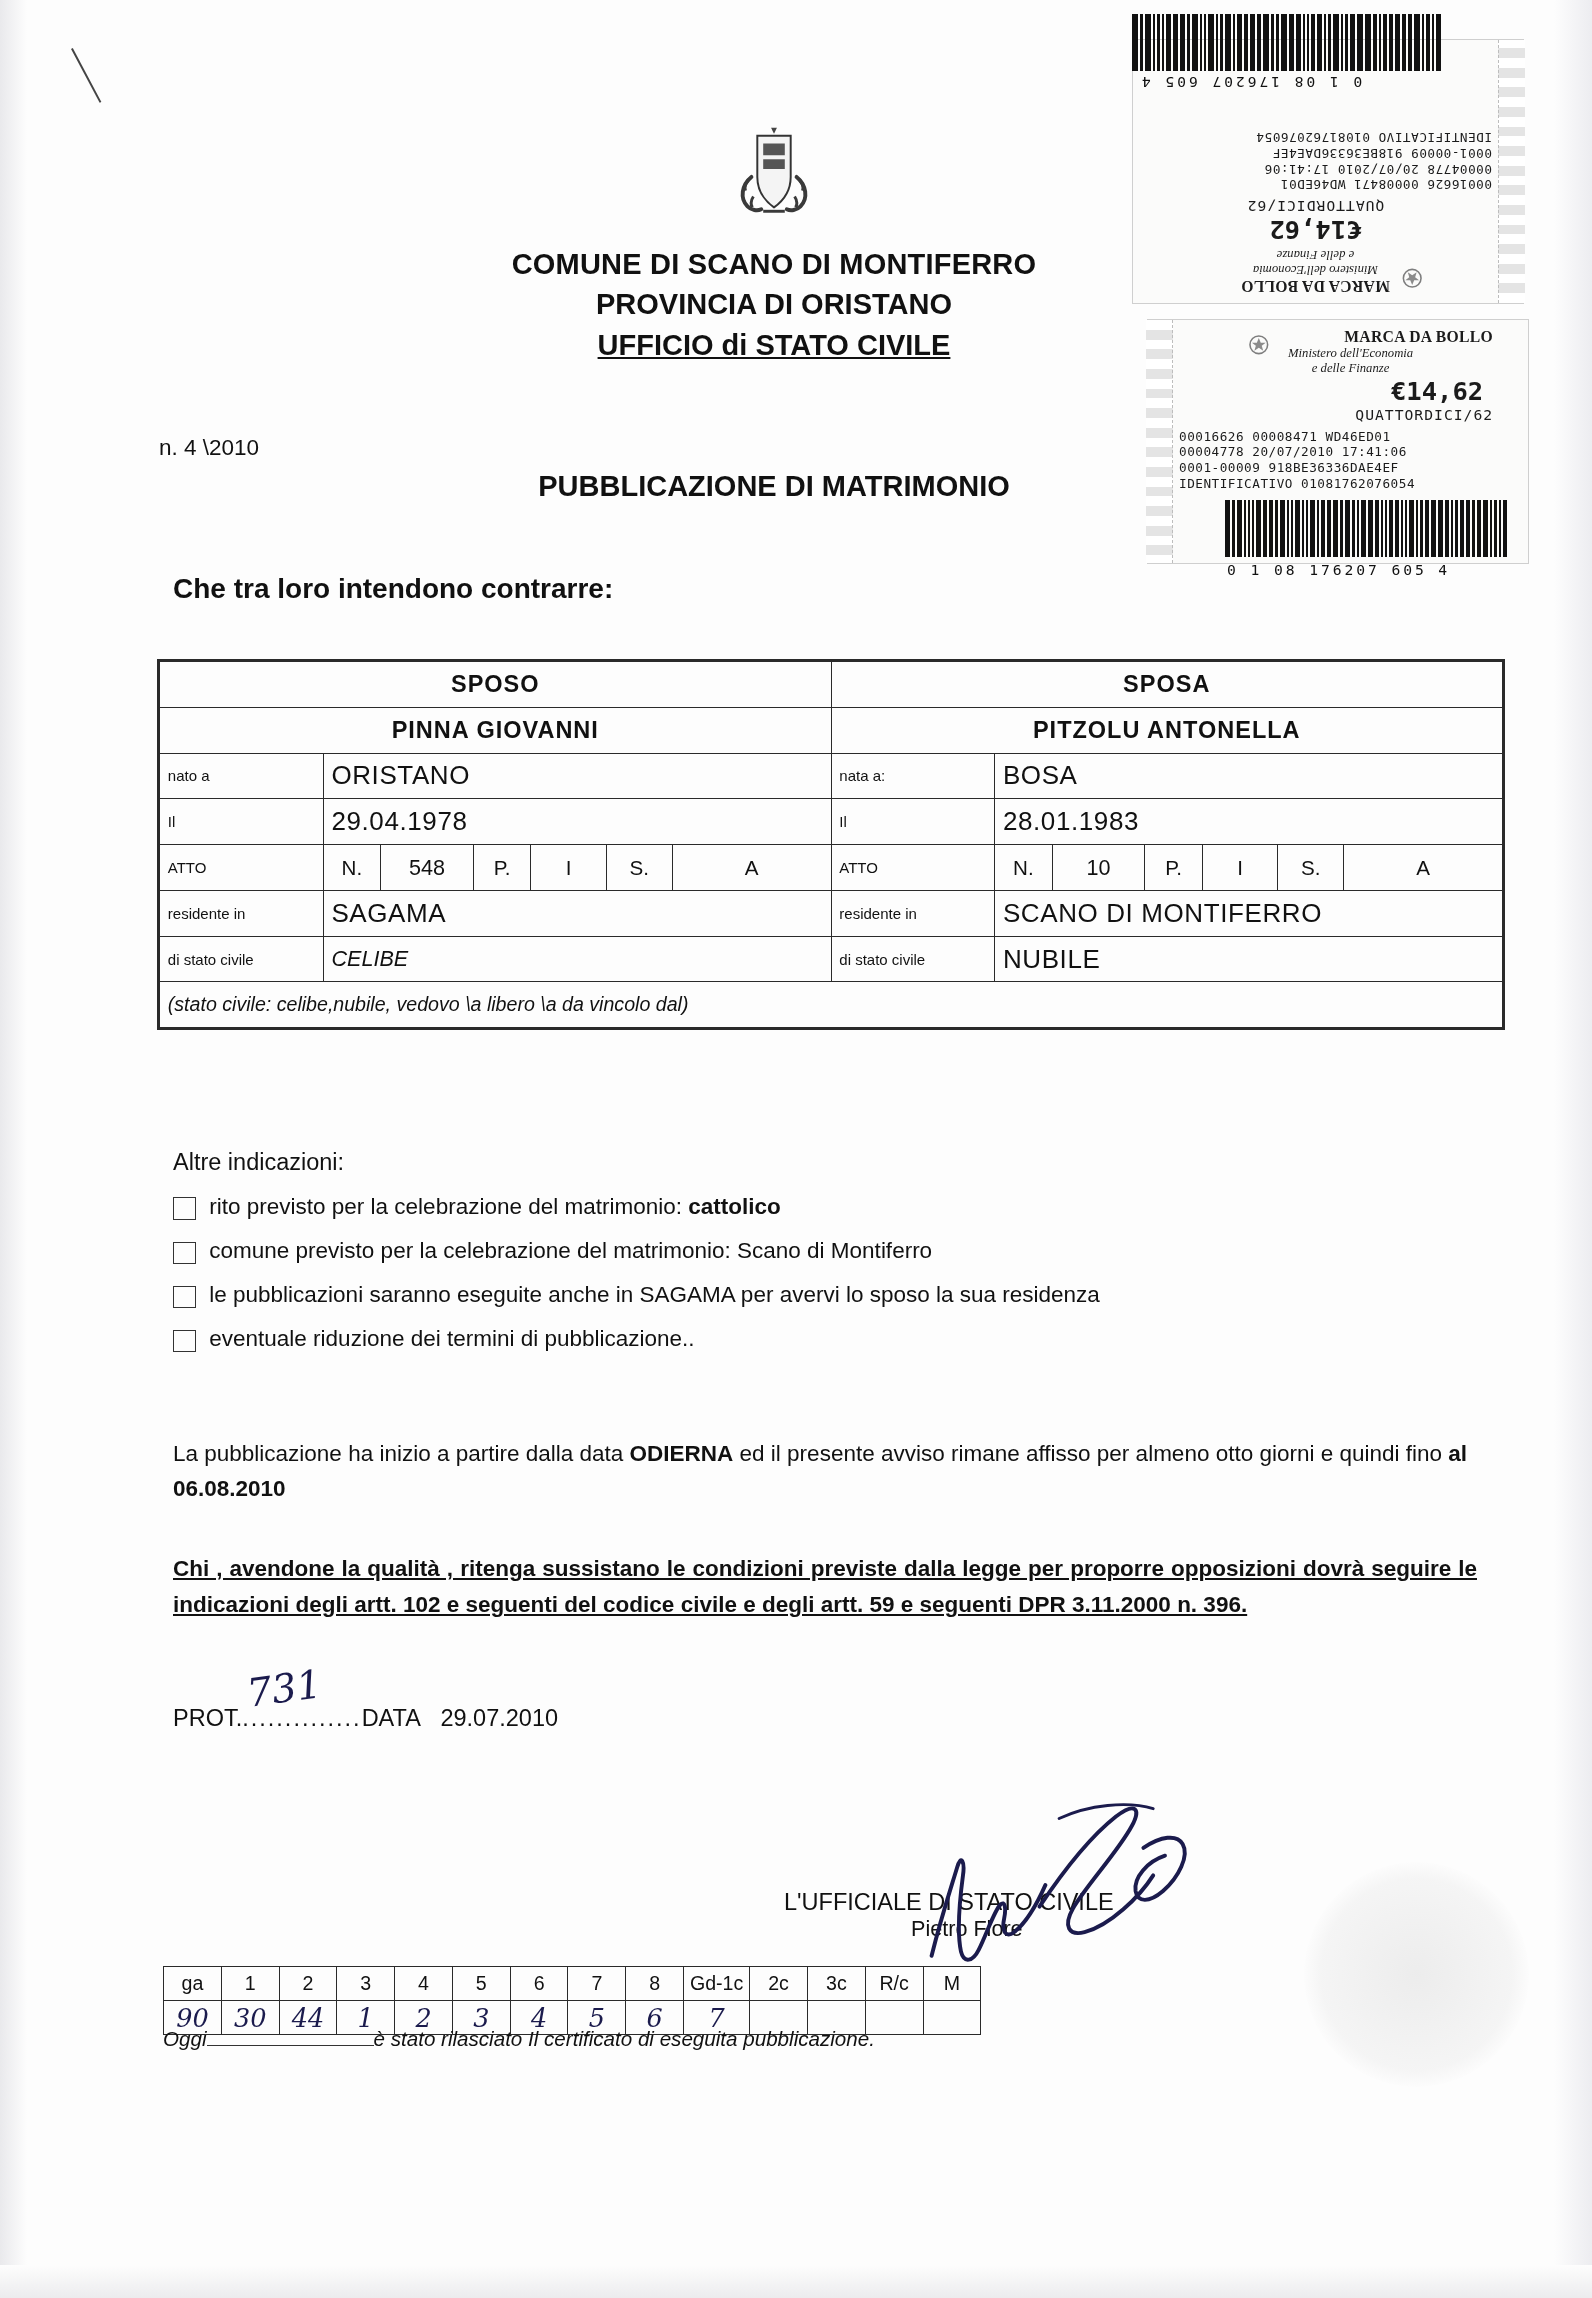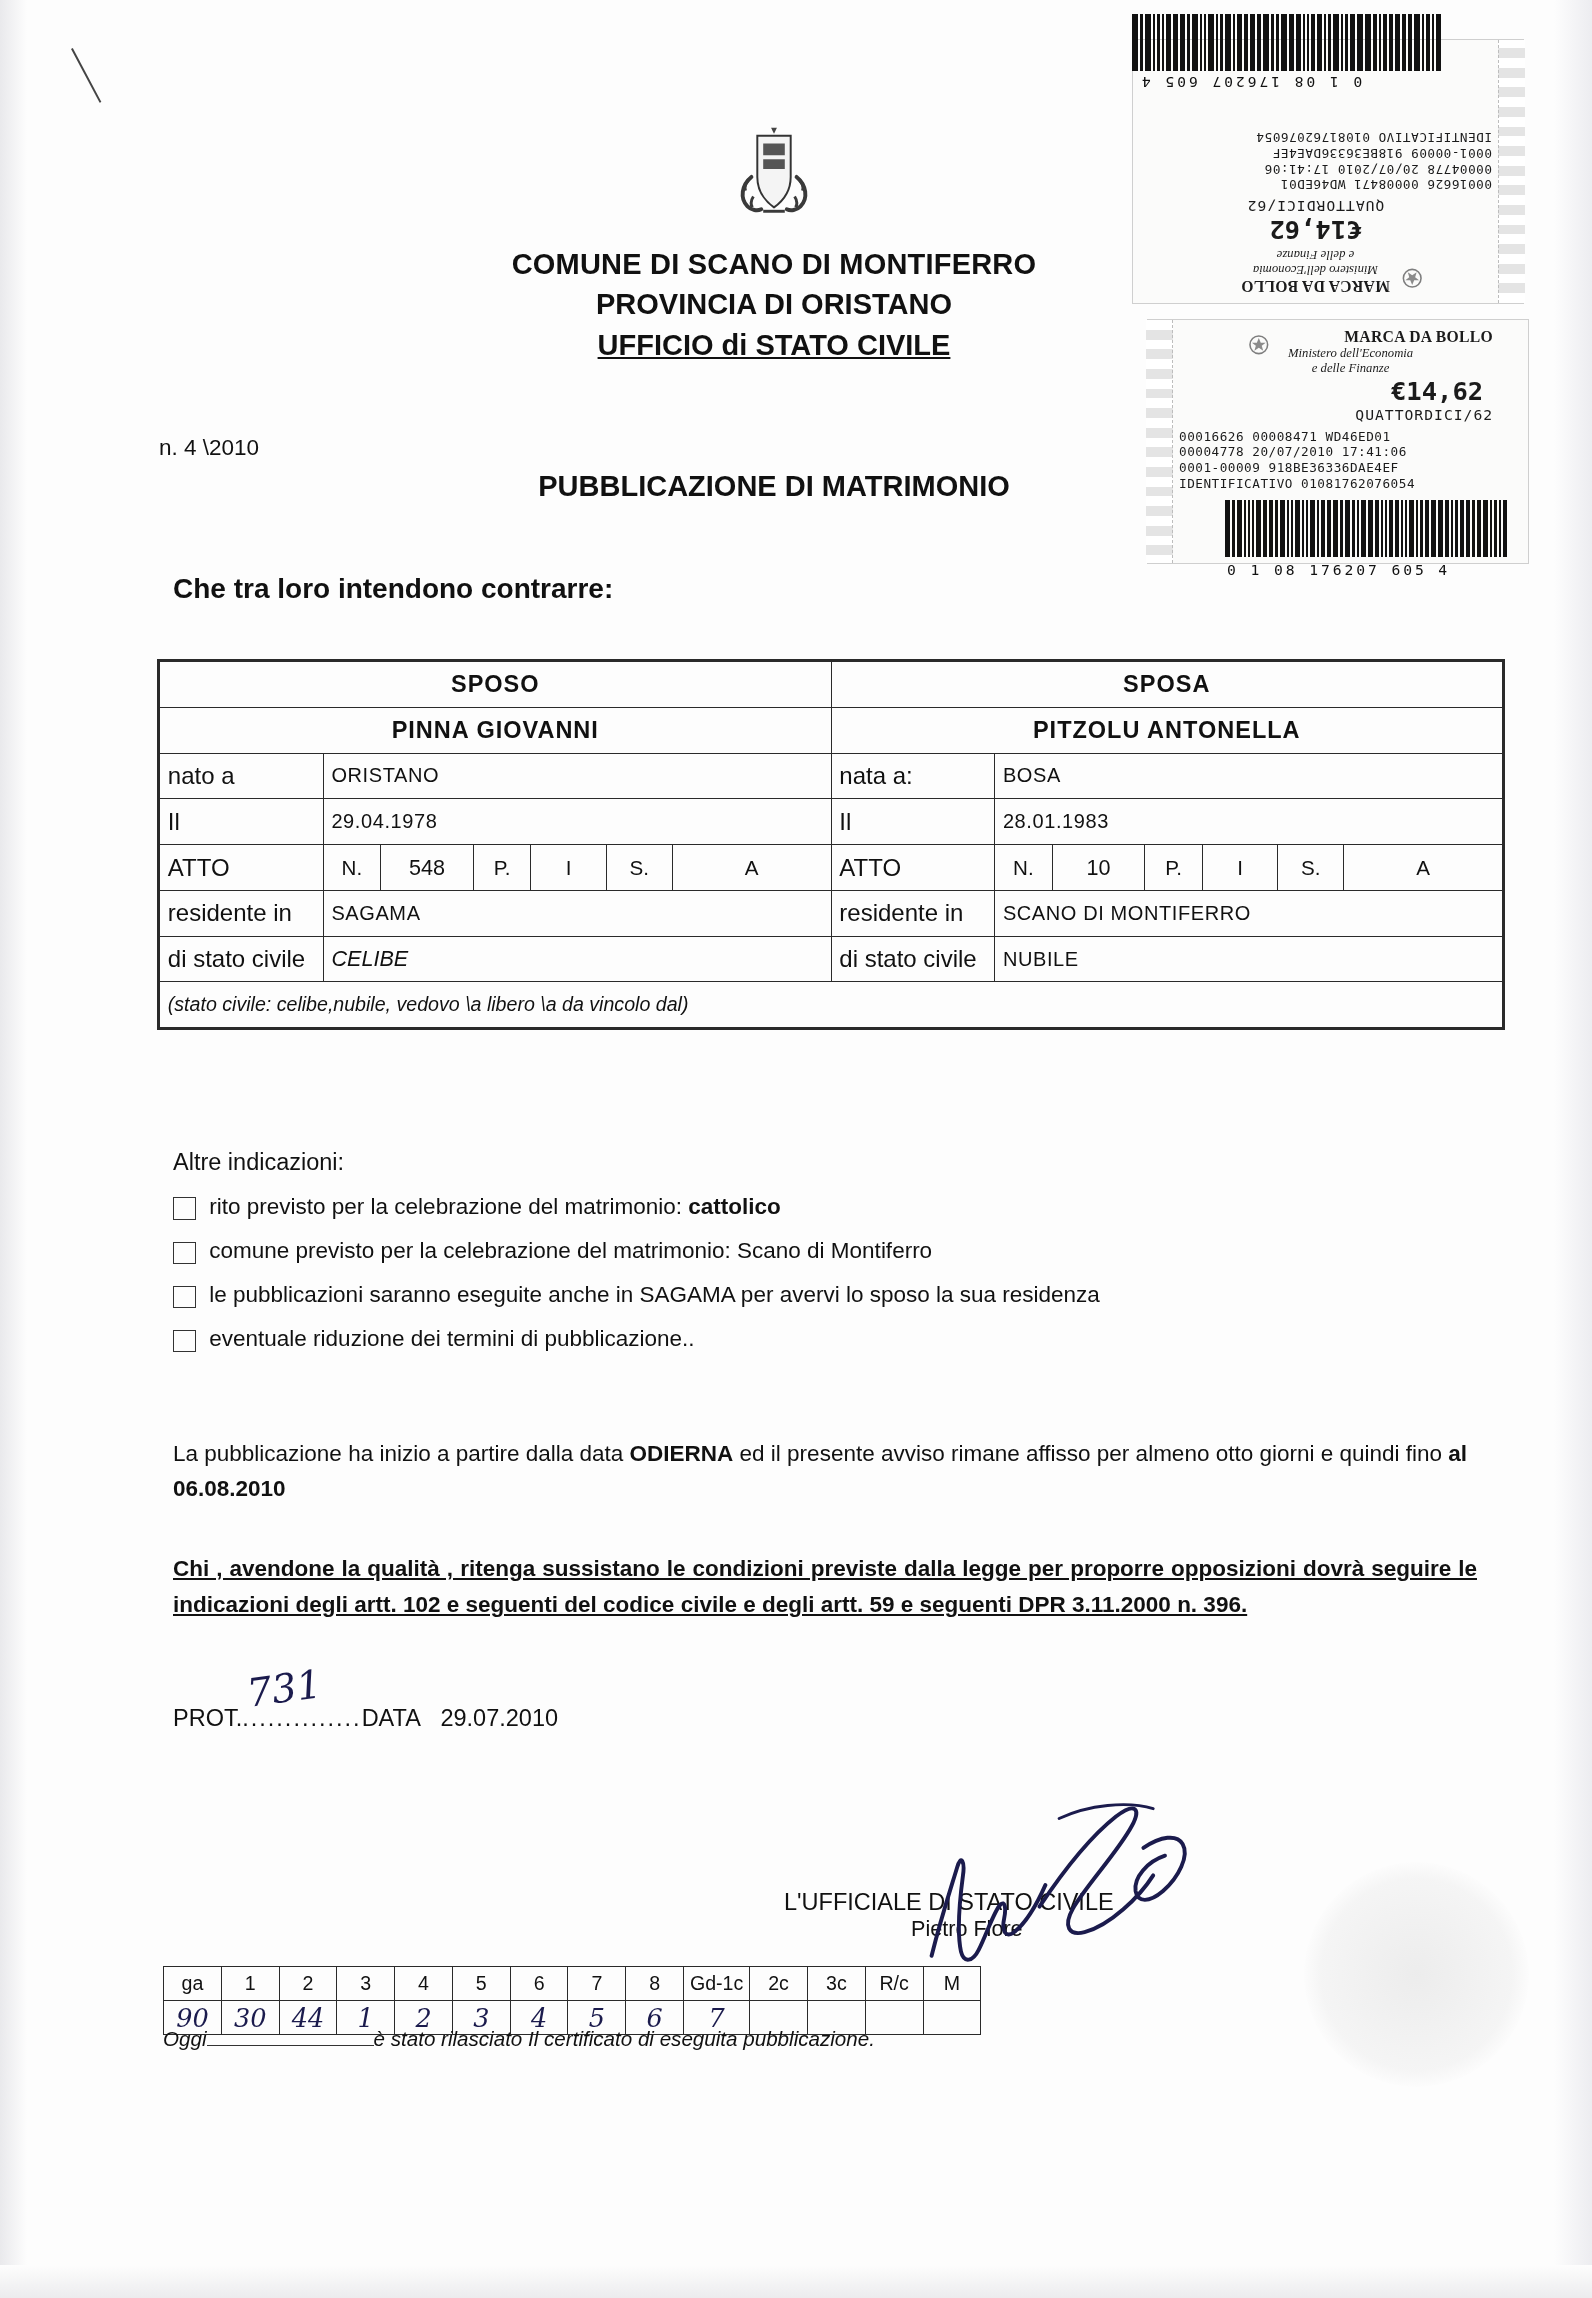--- a/index.html
+++ b/index.html
@@ -66,22 +66,22 @@
   .barnum-top{position:absolute;left:1139px;top:74px;transform:rotate(180deg);}
   .barcode-bot{left:1225px;top:500px;width:284px;}
   .barnum-bot{position:absolute;left:1227px;top:561px;}
 
   
   .tbl{position:absolute;left:157px;top:659px;width:1348px;border:2px solid #2a2a2a;box-sizing:border-box;}
   .tbl table{border-collapse:collapse;width:100%;font-size:20.6px;}
   .tbl td{border:1px solid #2a2a2a;padding:3.9px 7.8px;height:37px;vertical-align:middle;}
   .hdr{text-align:center;font-weight:bold;font-size:23.5px;letter-spacing:1px;}
   .names{text-align:center;font-weight:bold;font-size:23.5px;letter-spacing:1px;}
-  .lbl{font-size:24px;width:147px;}
-  .val{font-size:20px;letter-spacing:0.6px;}
+  .lbl{font-size:15px;width:147px;}
+  .val{font-size:26px;letter-spacing:0.6px;}
   .val-it{font-style:italic;font-size:21.6px;}
   .mini{width:41px;text-align:center;}
   .mini-v{width:76px;text-align:center;font-size:21.6px;}
   .note{font-size:19.6px;font-style:italic;}
 
   
   .sec{position:absolute;left:173px;top:1149px;width:1323px;font-size:22.5px;}
   .sec .ttl{font-size:23.5px;margin-bottom:17.6px;}
   .row{display:flex;align-items:flex-start;margin-bottom:17.6px;}
   .cb{width:20.6px;height:20.6px;border:1px solid #333;margin-right:13.7px;margin-top:3.9px;flex:none;}

